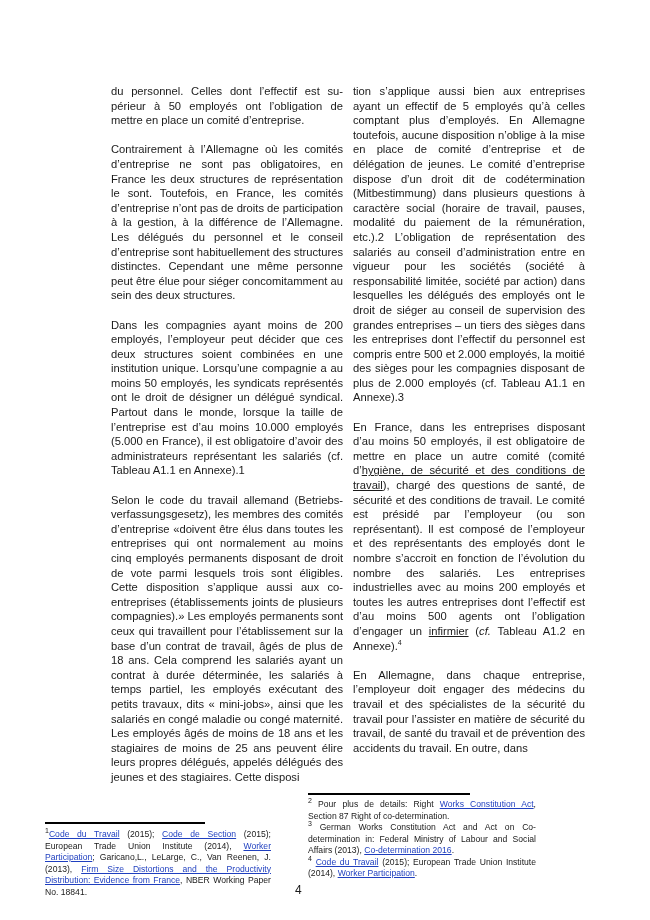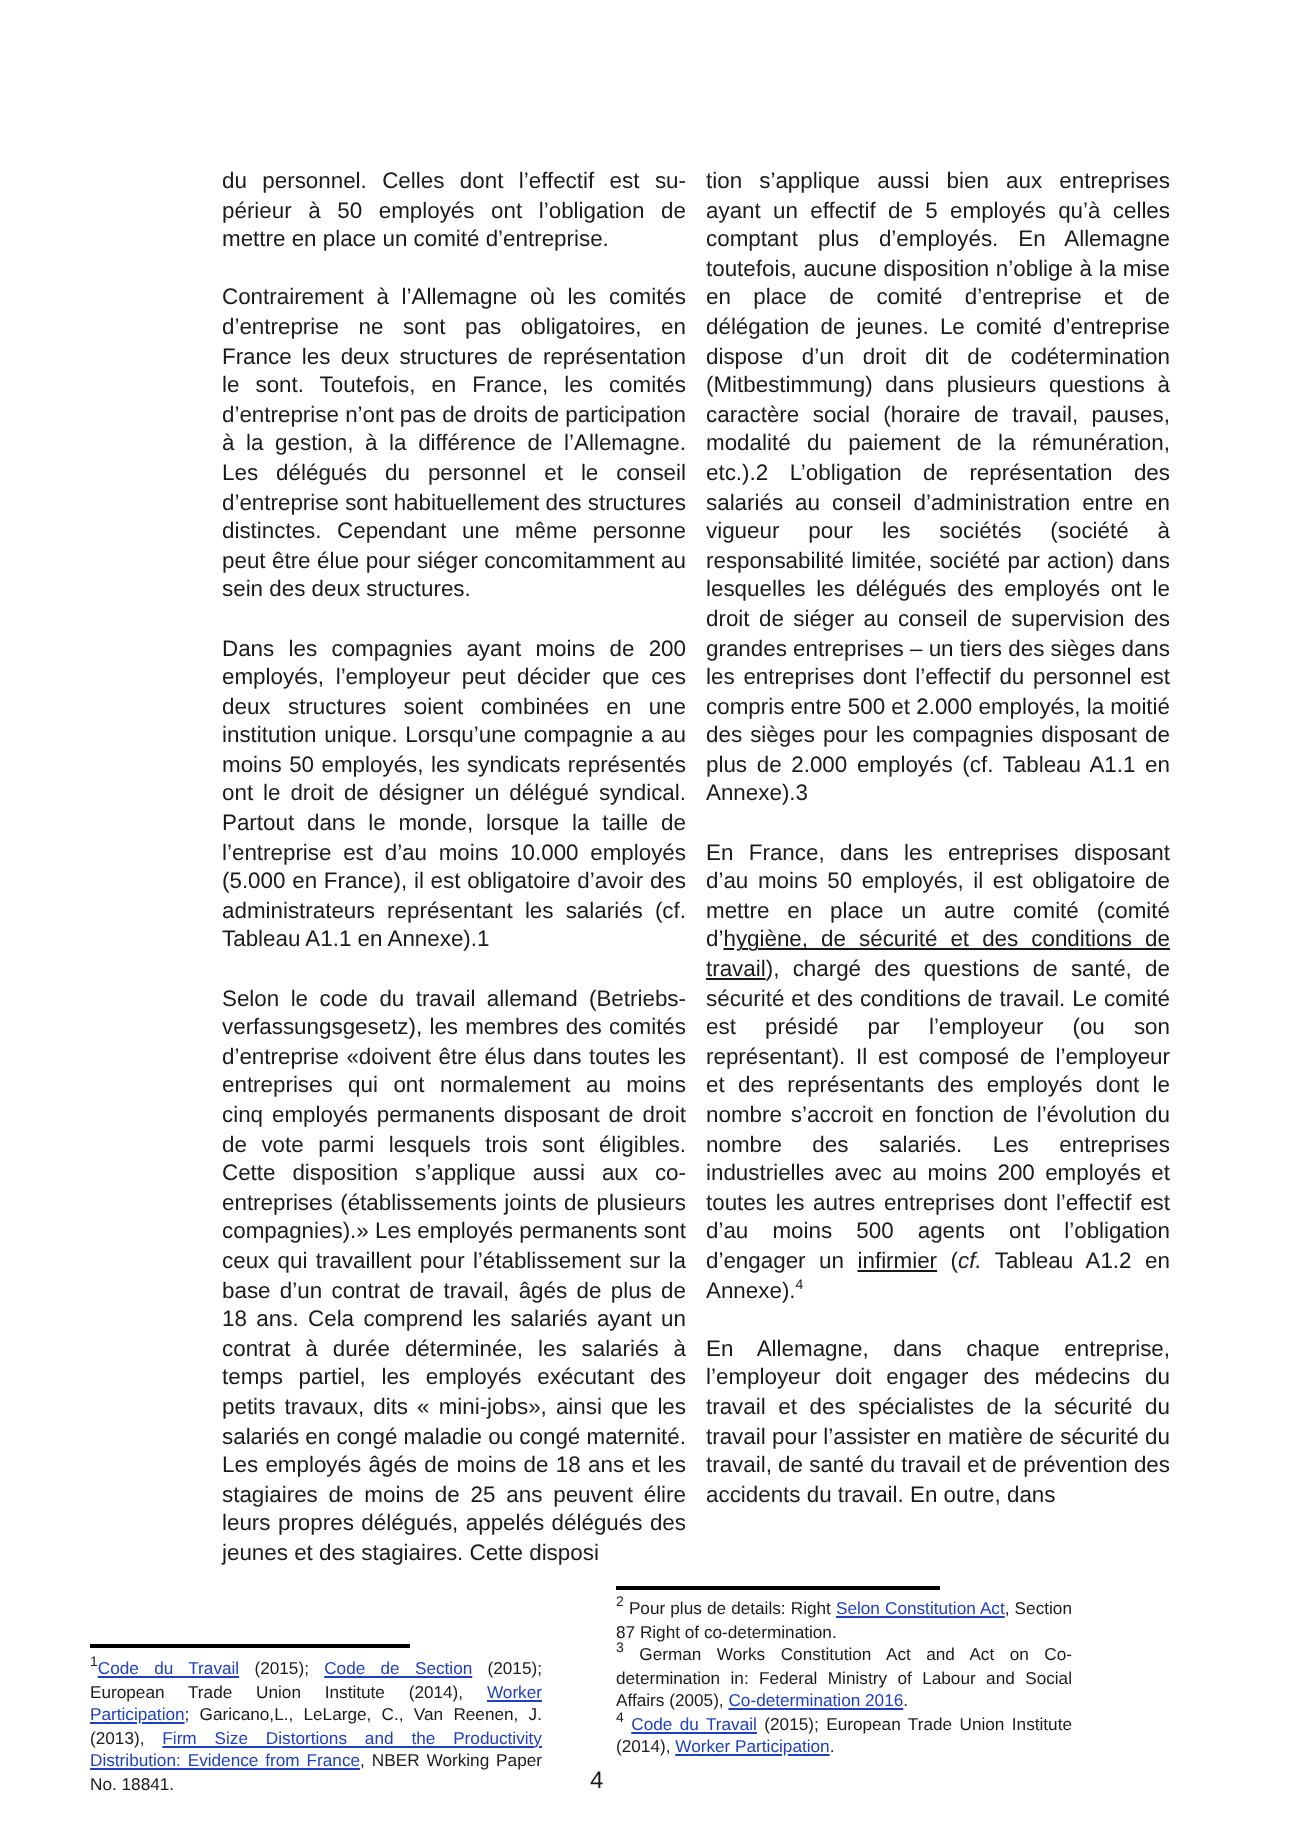--- a/index.html
+++ b/index.html
@@ -38,18 +38,18 @@
   <p class="tight">En Allemagne, dans chaque entreprise, l’employeur doit engager des médecins du travail et des spécialistes de la sécurité du travail pour l’assister en matière de sécurité du travail, de santé du travail et de préven­tion des accidents du travail. En outre, dans</p>
 </div>
 
 <div class="rule rule-left"></div>
 <div class="fn fn-left" id="fn-left">
     <p><sup>1</sup><a>Code du Travail</a><span> (2015); </span><a>Code de Section</a><span> (2015); European Trade Union Institute (2014), </span><a>Worker Participation</a><span>; Garicano,L., LeLarge, C., Van Reenen, J. (2013), </span><a>Firm Size Distortions and the Productivity Distribution: Evidence from France</a><span>, NBER Working Paper No. 18841.</span></p>
   </div>
 
 <div class="rule rule-right"></div>
 <div class="fn fn-right" id="fn-right">
-    <p><sup>2</sup><span> Pour plus de details: Right </span><a>Selon Constitution Act</a><span>, Section 87 Right of co-determination.</span></p>
-    <p><sup>3</sup><span> German Works Constitution Act and Act on Co-determination in: Federal Ministry of Labour and Social Affairs (2005), </span><a>Co-determination 2016</a><span>.</span></p>
+    <p><sup>2</sup><span> Pour plus de details: Right </span><a>Works Constitution Act</a><span>, Section 87 Right of co-determination.</span></p>
+    <p><sup>3</sup><span> German Works Constitution Act and Act on Co-determination in: Federal Ministry of Labour and Social Affairs (2013), </span><a>Co-determination 2016</a><span>.</span></p>
     <p><sup>4</sup><span> </span><a>Code du Travail</a><span> (2015); European Trade Union Institute (2014), </span><a>Worker Participation</a><span>.</span></p>
   </div>
 
 <div class="pagenum">4</div>
 
 </body></html>

